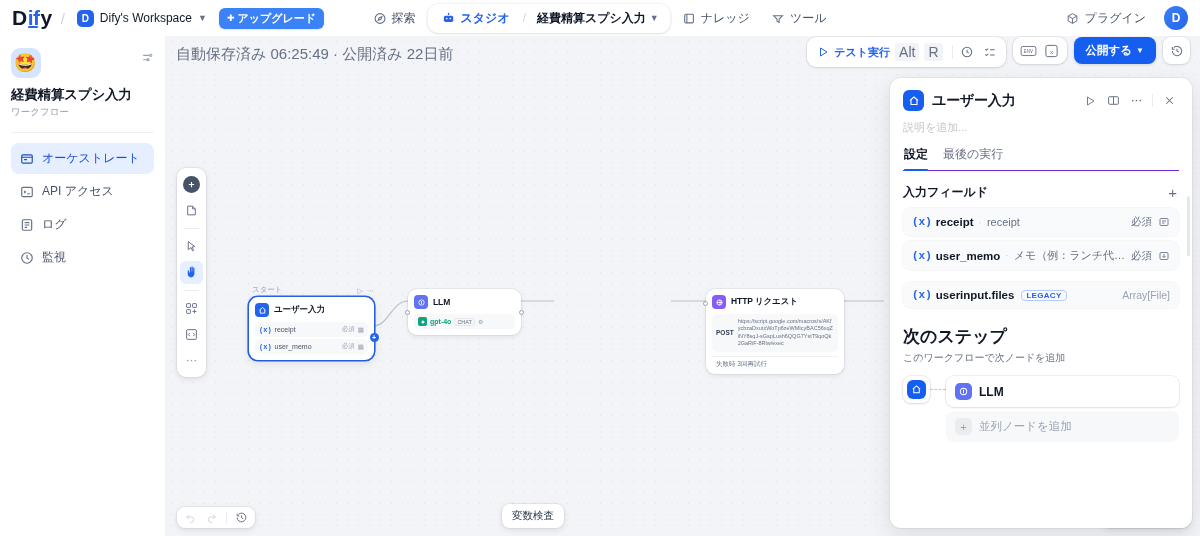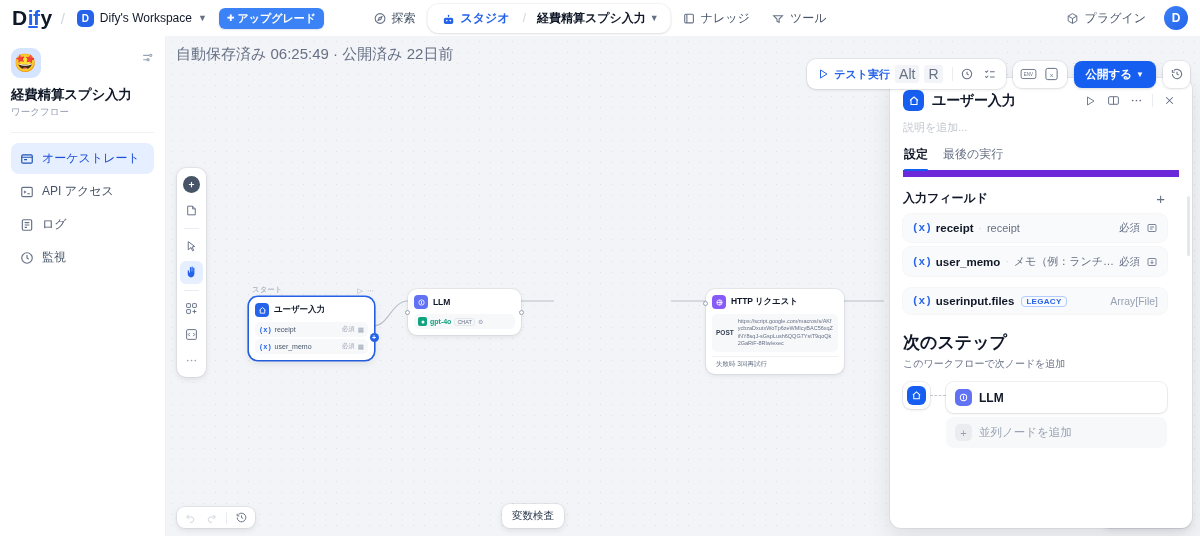--- a/index.html
+++ b/index.html
@@ -45,21 +45,21 @@
   .nav-item {
     display: flex; align-items: center; gap: 5px;
     padding: 5px 10px; border-radius: 9px; cursor: pointer;
     font-size: 12px; color: #475467; font-weight: 500; white-space: nowrap;
   }
   .nav-group {
     display: flex; align-items: center; gap: 2px;
     background: #fff; border-radius: 11px; padding: 1px 4px;
     box-shadow: 0 1px 3px rgba(16,24,40,0.10), 0 0 0 1px rgba(16,24,40,0.04);
   }
-  .nav-item.active { color: #2563eb; font-weight: 600; align-items: flex-end; }
+  .nav-item.active { color: #2563eb; font-weight: 600; }
   .nav-bread-sep { color: #d0d5dd; font-size: 12px; margin: 0 1px; }
   .nav-bread { font-size: 12px; color: #101828; font-weight: 600; display:flex; align-items:center; gap:4px; cursor:pointer; padding: 5px 8px; border-radius: 8px;}
 
   .hdr-right { margin-left: auto; display: flex; align-items: center; gap: 10px; }
   .plugin-item { display:flex; align-items:center; gap:6px; font-size:12px; color:#475467; font-weight:500; cursor:pointer; padding: 5px 8px; border-radius:8px;}
   .user-avatar {
     width: 24px; height: 24px; border-radius: 50%;
     background: linear-gradient(135deg,#3b82f6,#2563eb); color: #fff;
     font-size: 12px; font-weight: 600; display: flex; align-items: center; justify-content: center;
     cursor: pointer;
@@ -200,21 +200,21 @@
   .minimap {
     position: absolute; right: 10px; bottom: 36px; width: 72px; height: 48px;
     background: #fff; border-radius: 5px; z-index: 14;
     box-shadow: 0 1px 3px rgba(16,24,40,0.08), 0 0 0 1px rgba(16,24,40,0.04);
     padding: 7px 6px;
   }
   .mm-node { position: absolute; background: #dcdfe4; border-radius: 1.5px; }
 
   
   .canvas-actions {
-    position: absolute; right: 10px; top: 23px; display: flex; align-items: center; gap: 7px; z-index: 30;
+    position: absolute; right: 10px; top: 1px; display: flex; align-items: flex-start; gap: 7px; z-index: 30;
   }
   .act-group {
     background: #fff; border-radius: 9px; display: flex; align-items: center; gap: 2px; padding: 3px 5px;
     box-shadow: 0 1px 3px rgba(16,24,40,0.10), 0 0 0 1px rgba(16,24,40,0.05);
   }
   .run-btn { display: flex; align-items: center; gap: 5px; padding: 3px 5px; border-radius: 6px; cursor: pointer; }
   .run-label { font-size: 11px; color: #2563eb; font-weight: 600; }
   .kbd { background: #f2f4f7; border-radius: 3px; padding: 1px 4px; font-size: 14px; color: #667085; font-weight: 400;}
   .act-div { width: 1px; height: 14px; background: #eaecf0; margin: 0 2px; }
   .icon-btn { width: 21px; height: 21px; display:flex; align-items:center; justify-content:center; border-radius:6px; color:#667085; cursor:pointer;}
@@ -240,25 +240,25 @@
   .rp-title-row { display: flex; align-items: center; gap: 8px; }
   .rp-ico {
     width: 21px; height: 21px; border-radius: 6px; background: #155eef; flex:0 0 21px;
     display: flex; align-items: center; justify-content: center; color: #fff;
   }
   .rp-title { font-size: 14px; font-weight: 700; color: #101828; letter-spacing: -0.2px;}
   .rp-actions { margin-left: auto; display: flex; align-items: center; gap: 3px; }
   .rp-act { width: 20px; height: 20px; display:flex; align-items:center; justify-content:center; color:#667085; border-radius:5px; cursor:pointer;}
   .rp-div-v { width: 1px; height: 13px; background: #eaecf0; margin: 0 3px;}
   .rp-desc { font-size: 11px; color: #c3c7ce; margin-top: 9px; cursor: text; }
-  .rp-tabs { display: flex; gap: 15px; margin-top: 11px; border-bottom: 7px solid #6d28d9; padding-left: 1px;}
+  .rp-tabs { display: flex; gap: 15px; margin-top: 11px; border-bottom: 1px solid #6d28d9; padding-left: 1px;}
   .rp-tab { font-size: 12px; color: #667085; padding-bottom: 7px; cursor: pointer; font-weight: 500; position: relative;}
   .rp-tab.active { color: #101828; font-weight: 700; }
   .rp-tab.active::after { content:""; position:absolute; left:0; right:0; bottom:-1px; height:2px; background:#155eef; border-radius:2px;}
-  .rp-body { flex: 1 1 auto; overflow-y: auto; padding: 13px 25px 10px 13px; position: relative; }
+  .rp-body { flex: 1 1 auto; overflow-y: auto; padding: 13px 13px 10px 13px; position: relative; }
   .sec-head { display: flex; align-items: center; margin-bottom: 7px; }
   .sec-title { font-size: 12px; font-weight: 700; color: #101828; }
   .sec-add { margin-left: auto; color: #667085; cursor: pointer; font-size: 15px; line-height: 1; padding: 0 2px;}
   .field-row {
     background: #f9fafb; border-radius: 8px; padding: 7px 9px; margin-bottom: 5px;
     display: flex; align-items: center; gap: 4px; cursor: pointer;
     box-shadow: 0 0 0 1px rgba(16,24,40,0.04);
   }
   .fr-var { font-size: 11px; color: #2563eb; font-weight: 700; font-family: "Liberation Mono", monospace; }
   .fr-name { font-size: 11.5px; color: #101828; font-weight: 600; }

